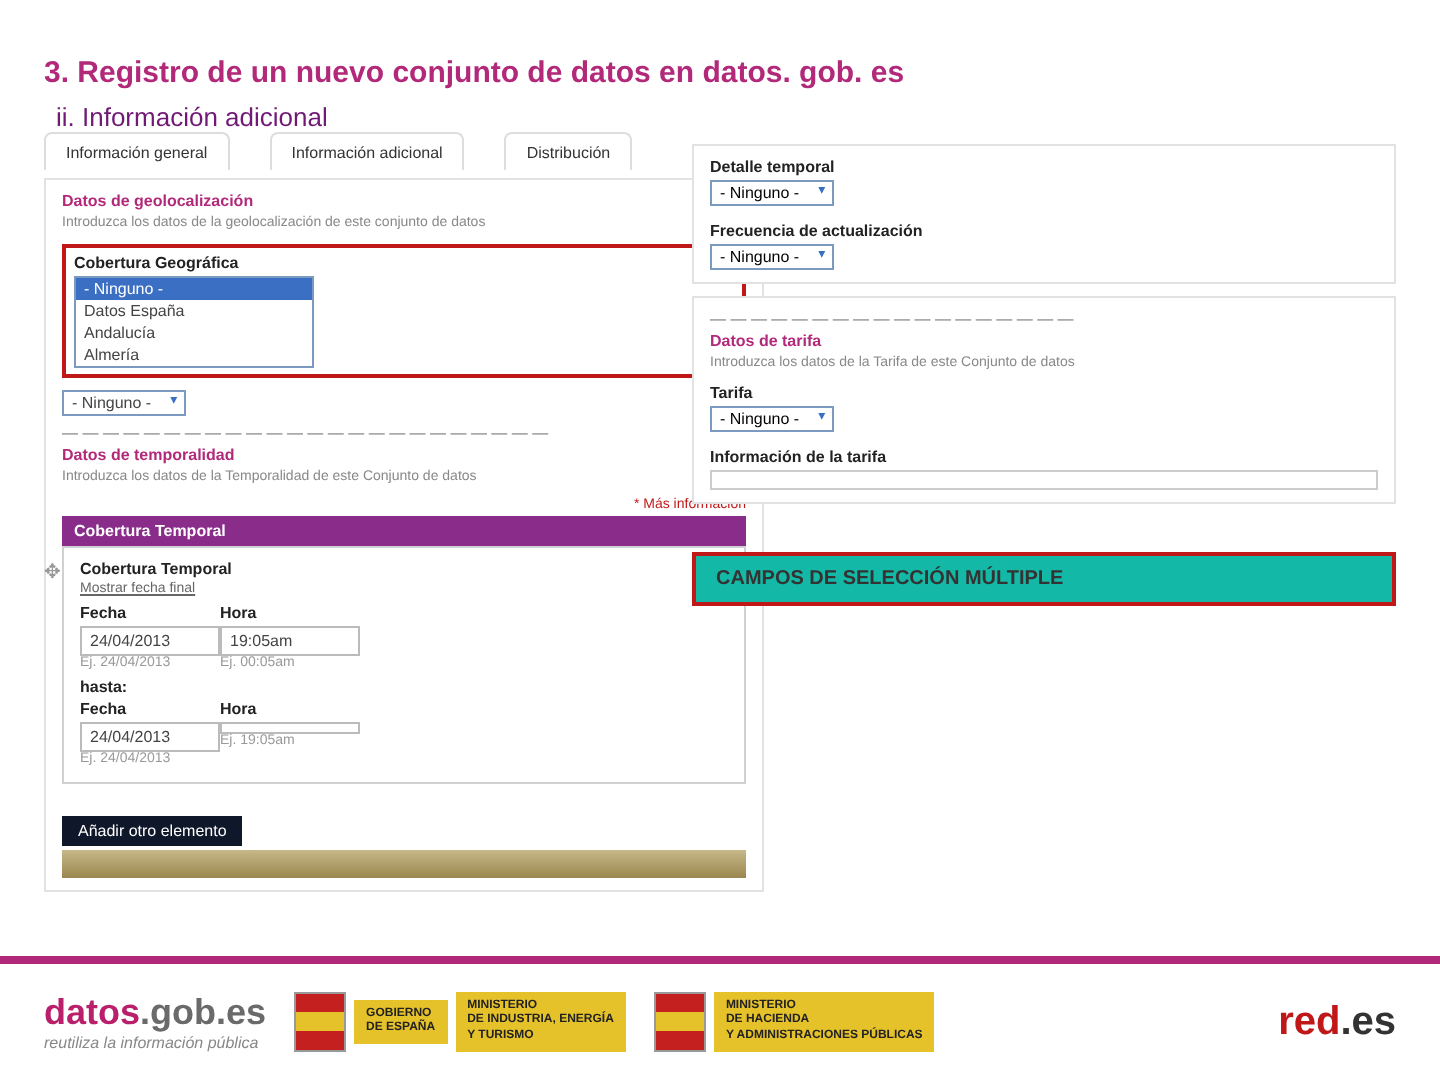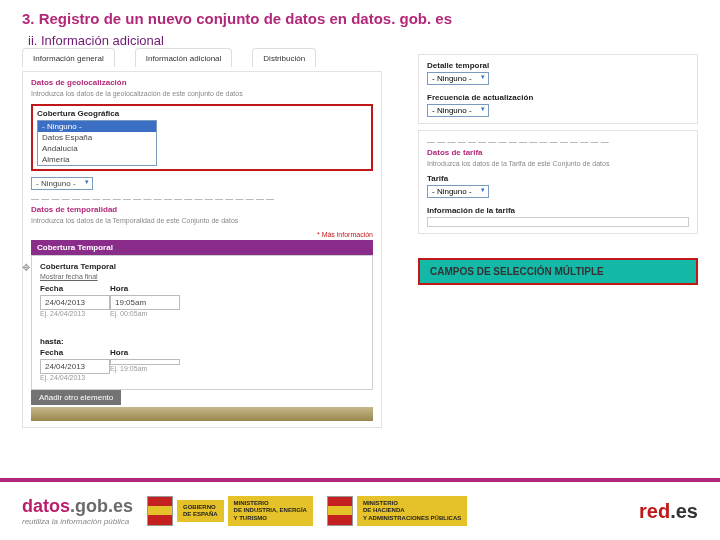--- a/index.html
+++ b/index.html
@@ -1,22 +1,22 @@
 <!DOCTYPE html>
 <html><head>
 <meta charset="utf-8">
 <style>
   * { box-sizing: border-box; margin: 0; padding: 0; }
   body { font-family: Arial, sans-serif; background: #fff; width: 720px; height: 540px; position: relative; overflow: hidden; }
-  .slide { padding: 10px 22px 0 22px; }
+  .slide { padding: 28px 22px 0 22px; }
   .title { color: #b3297a; font-size: 15px; font-weight: bold; margin-bottom: 6px; }
   .subtitle { color: #701a75; font-size: 13px; margin-left: 6px; }
   .panels { position: relative; height: 370px; }
   .panel-left { position: absolute; left: 0; top: 0; width: 360px; }
-  .panel-right { position: absolute; right: 0; top: 6px; width: 280px; }
+  .panel-right { position: absolute; right: 0; top: 6px; width: 352px; }
   .tabs { display: flex; gap: 16px; margin-bottom: 4px; }
   .tab { font-size: 8px; padding: 5px 10px 4px 10px; border: 1px solid #ddd; border-bottom: none; background: #fff; color: #333; margin-right: 4px; border-radius: 4px 4px 0 0; }
   .tab.active { font-weight: normal; }
   .form-area { border: 1px solid #e2e2e2; background: #fff; padding: 6px 8px; font-size: 8px; color: #444; position: relative; }
   .section-lbl { font-size: 8px; font-weight: bold; color: #b3297a; margin-bottom: 2px; }
   .small-txt { font-size: 7px; color: #888; margin-bottom: 6px; line-height: 1.3; }
   .field-lbl { font-size: 8px; font-weight: bold; color: #222; margin-bottom: 2px; }
   .redbox { border: 2px solid #c01818; padding: 3px 4px; margin-bottom: 6px; }
   .listbox { border: 1px solid #7a9ac0; background: #fff; width: 120px; font-size: 8px; }
   .listbox .opt { padding: 1px 4px; }
@@ -24,21 +24,21 @@
   .select-sm { border: 1px solid #7a9ac0; background: #fff; font-size: 8px; padding: 1px 16px 1px 4px; display: inline-block; position: relative; }
   .select-sm::after { content: "▾"; position: absolute; right: 3px; top: 0; color: #3a6fc4; font-size: 7px; }
   .dashes { font-size: 8px; color: #777; margin: 4px 0 2px 0; }
   .req { color: #c01818; font-size: 7px; text-align: right; margin-bottom: 2px; }
   .purple-bar { background: #8a2d8a; color: #fff; font-size: 8px; font-weight: bold; padding: 3px 6px; }
   .temporal-box { border: 1px solid #d0d0d0; background: #fff; padding: 6px 8px; }
   .row { display: flex; margin-bottom: 2px; }
   .txtinput { border: 1px solid #bbb; background: #fff; font-size: 8px; padding: 2px 4px; min-width: 70px; }
   .hint { font-size: 7px; color: #999; }
   .plus { position: absolute; left: -10px; font-size: 10px; color: #999; }
-  .add-btn { background: #737373; color: #fff; font-size: 8px; padding: 3px 8px; display: inline-block; margin-top: 0; }
+  .add-btn { background: #0f172a; color: #fff; font-size: 8px; padding: 3px 8px; display: inline-block; margin-top: 16px; }
   .r-section { border: 1px solid #e2e2e2; background: #fff; padding: 6px 8px; margin-bottom: 6px; font-size: 8px; }
   .callout { border: 2px solid #c01818; background: #14b8a6; padding: 6px 10px; font-size: 10px; font-weight: bold; color: #333; margin-top: 24px; }
   .footer { position: absolute; bottom: 0; left: 0; right: 0; height: 62px; border-top: 4px solid #b3297a; display: flex; align-items: center; padding: 0 22px; gap: 14px; }
   .logo-datos { display: flex; flex-direction: column; }
   .logo-datos .main { font-size: 18px; font-weight: bold; }
   .logo-datos .main .d1 { color: #b91f6b; }
   .logo-datos .main .d2 { color: #6a6a6a; }
   .logo-datos .tag { font-size: 8px; color: #888; font-style: italic; }
   .gov-block { display: flex; align-items: center; gap: 4px; }
   .shield { width: 26px; height: 30px; background: linear-gradient(180deg,#c52020 33%,#e6c22a 33% 66%,#c52020 66%); border: 1px solid #999; }
@@ -94,21 +94,21 @@
               <div class="field-lbl">Fecha</div>
               <div class="txtinput">24/04/2013</div>
               <div class="hint">Ej. 24/04/2013</div>
             </div>
             <div>
               <div class="field-lbl">Hora</div>
               <div class="txtinput">19:05am</div>
               <div class="hint">Ej. 00:05am</div>
             </div>
           </div>
-          <div class="field-lbl" style="margin-top:20px">hasta:</div>
+          <div class="field-lbl" style="margin-top:4px">hasta:</div>
           <div class="row">
             <div>
               <div class="field-lbl">Fecha</div>
               <div class="txtinput">24/04/2013</div>
               <div class="hint">Ej. 24/04/2013</div>
             </div>
             <div>
               <div class="field-lbl">Hora</div>
               <div class="txtinput"></div>
               <div class="hint">Ej. 19:05am</div>

